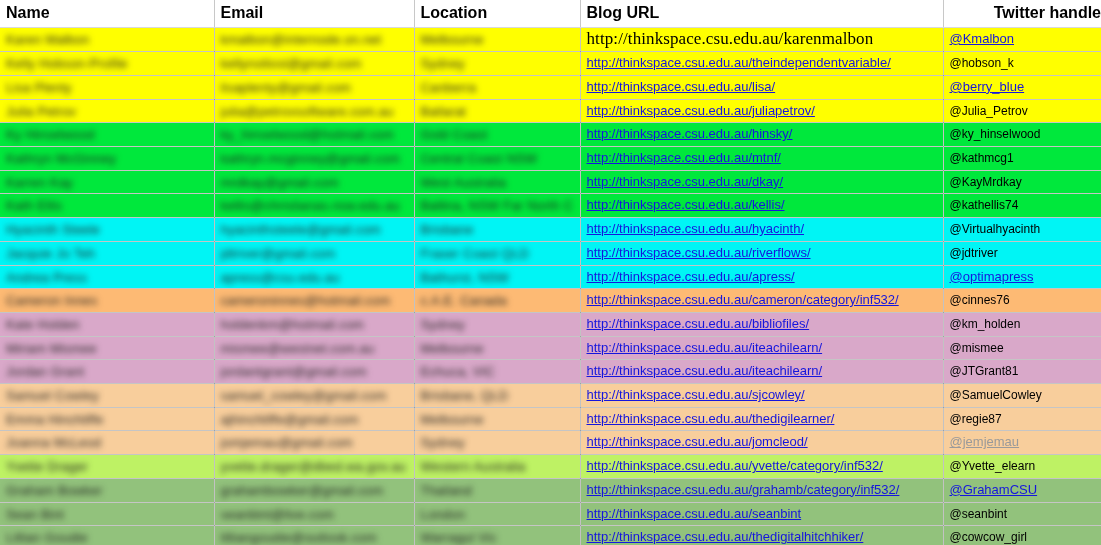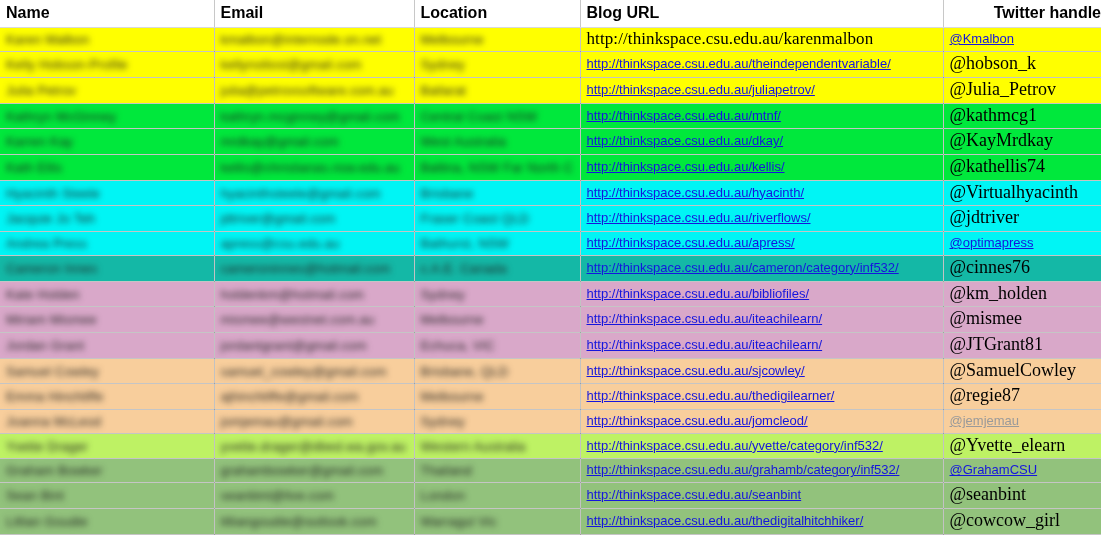--- a/index.html
+++ b/index.html
@@ -78,22 +78,21 @@
   a.lnk {
     color: #1515dd;
     text-decoration: underline;
     font-size: 13px;
     cursor: pointer;
   }
   a.lnk.visited { color: #9a9a9a; }
   .plain {
     color: #000000;
     text-decoration: none;
-    font-size: 18px;
-    font-family: Liberation Serif, serif;
+    font-size: 12px;
   }
   
   .serifrow .blogcell {
     font-family: "Liberation Serif", "DejaVu Serif", serif;
     font-size: 17px;
     color: #000000;
     text-decoration: none;
     letter-spacing: 0.1px;
   }
 
@@ -129,25 +128,39 @@
           <td><a class="lnk">@Kmalbon</a></td>
         </tr>
         <tr style="background: rgb(255, 255, 0);">
           <td><span class="redact">Kelly Hobson-Profile</span></td>
           <td><span class="redact">kellynotlost@gmail.com</span></td>
           <td><span class="redact">Sydney</span></td>
           <td><a class="blogcell lnk">http://thinkspace.csu.edu.au/theindependentvariable/</a></td>
           <td><a class="plain">@hobson_k</a></td>
         </tr>
         <tr style="background: rgb(255, 255, 0);">
+          <td><span class="redact">Lisa Plenty</span></td>
+          <td><span class="redact">lisaplenty@gmail.com</span></td>
+          <td><span class="redact">Canberra</span></td>
+          <td><a class="blogcell lnk">http://thinkspace.csu.edu.au/lisa/</a></td>
+          <td><a class="lnk">@berry_blue</a></td>
+        </tr>
+        <tr style="background: rgb(255, 255, 0);">
           <td><span class="redact">Julia Petrov</span></td>
           <td><span class="redact">julia@petrovsoftware.com.au</span></td>
           <td><span class="redact">Ballarat</span></td>
           <td><a class="blogcell lnk">http://thinkspace.csu.edu.au/juliapetrov/</a></td>
           <td><a class="plain">@Julia_Petrov</a></td>
+        </tr>
+        <tr style="background: rgb(0, 232, 60);">
+          <td><span class="redact">Ky Hinselwood</span></td>
+          <td><span class="redact">ky_hinselwood@hotmail.com</span></td>
+          <td><span class="redact">Gold Coast</span></td>
+          <td><a class="blogcell lnk">http://thinkspace.csu.edu.au/hinsky/</a></td>
+          <td><a class="plain">@ky_hinselwood</a></td>
         </tr>
         <tr style="background: rgb(0, 232, 60);">
           <td><span class="redact">Kathryn McGinney</span></td>
           <td><span class="redact">kathryn.mcginney@gmail.com</span></td>
           <td><span class="redact">Central Coast NSW</span></td>
           <td><a class="blogcell lnk">http://thinkspace.csu.edu.au/mtnf/</a></td>
           <td><a class="plain">@kathmcg1</a></td>
         </tr>
         <tr style="background: rgb(0, 232, 60);">
           <td><span class="redact">Karren Kay</span></td>
@@ -177,21 +190,21 @@
           <td><a class="blogcell lnk">http://thinkspace.csu.edu.au/riverflows/</a></td>
           <td><a class="plain">@jdtriver</a></td>
         </tr>
         <tr style="background: rgb(0, 245, 245);">
           <td><span class="redact">Andrea Press</span></td>
           <td><span class="redact">apress@csu.edu.au</span></td>
           <td><span class="redact">Bathurst, NSW</span></td>
           <td><a class="blogcell lnk">http://thinkspace.csu.edu.au/apress/</a></td>
           <td><a class="lnk">@optimapress</a></td>
         </tr>
-        <tr style="background: #14b8a6;">
+        <tr style="background: #fdba74;">
           <td><span class="redact">Cameron Innes</span></td>
           <td><span class="redact">cameroninnes@hotmail.com</span></td>
           <td><span class="redact">c.A.E. Canada</span></td>
           <td><a class="blogcell lnk">http://thinkspace.csu.edu.au/cameron/category/inf532/</a></td>
           <td><a class="plain">@cinnes76</a></td>
         </tr>
         <tr style="background: rgb(217, 168, 201);">
           <td><span class="redact">Kate Holden</span></td>
           <td><span class="redact">holdenkm@hotmail.com</span></td>
           <td><span class="redact">Sydney</span></td>

